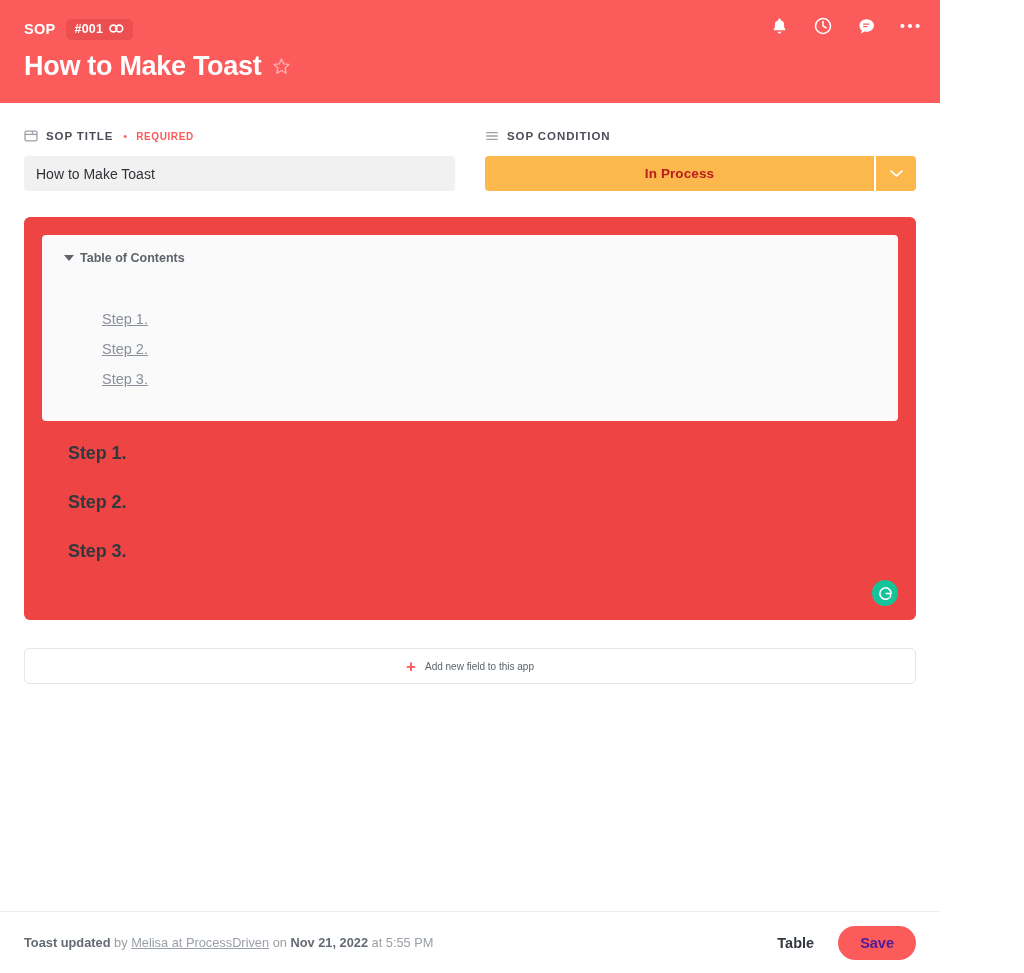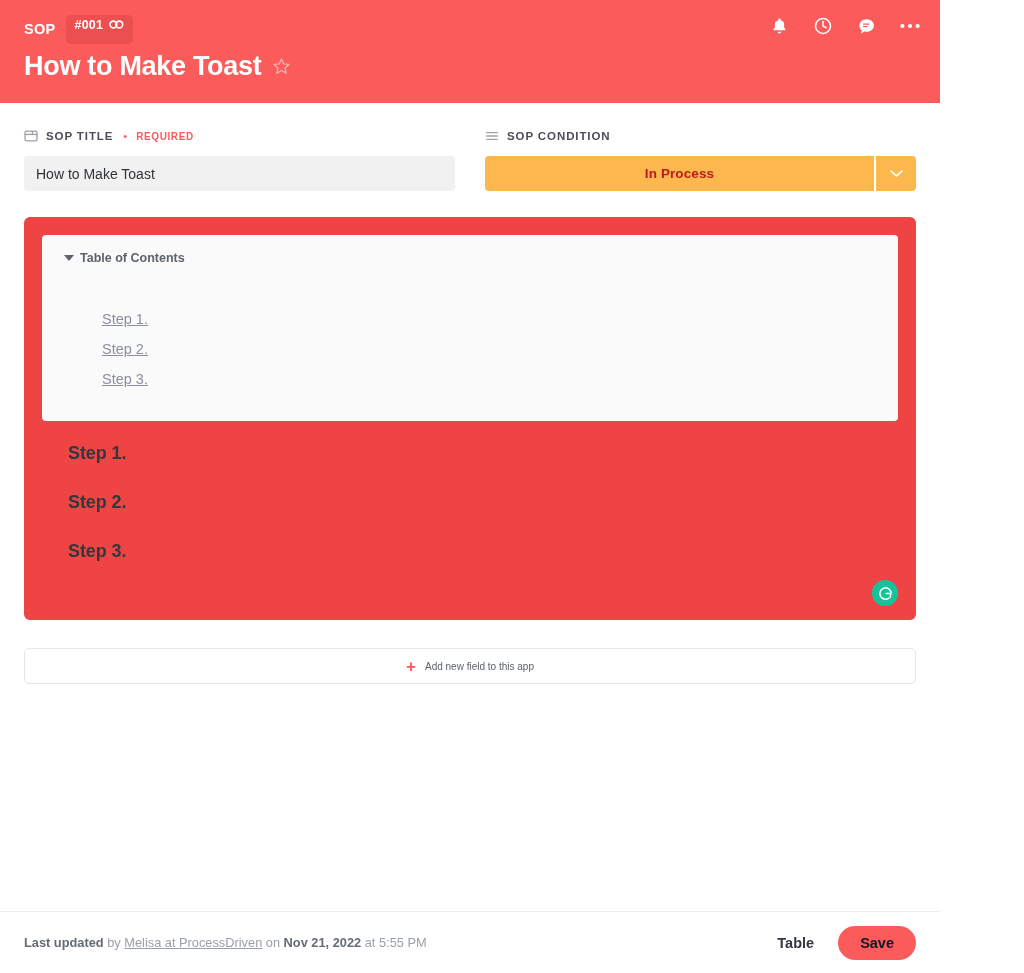--- a/index.html
+++ b/index.html
@@ -36,21 +36,21 @@
   }
   .sop-kicker {
     color: #ffffff;
     font-size: 14.5px;
     font-weight: bold;
     letter-spacing: 0.3px;
   }
   .id-pill {
     background: rgba(180, 35, 35, 0.22);
     border-radius: 5px;
-    padding: 3px 9px 12px 9px;
+    padding: 3px 9px 4px 9px;
     display: inline-flex;
     align-items: center;
     gap: 6px;
     color: #ffffff;
     font-size: 12.5px;
     font-weight: bold;
     letter-spacing: 0.2px;
     cursor: pointer;
   }
   .link-icon { display: inline-block; width: 15px; height: 11px; }
@@ -261,21 +261,21 @@
     font-size: 14.5px;
     font-weight: bold;
     color: #33383e;
     cursor: pointer;
     padding: 6px 4px;
   }
   .save-btn {
     background: #fb5b5b;
     border: none;
     border-radius: 18px;
-    color: #0f172a;
+    color: #4c1d95;
     font-family: "Liberation Sans", sans-serif;
     font-size: 14.5px;
     font-weight: bold;
     padding: 9px 22px;
     cursor: pointer;
   }
 </style>
 </head>
 <body>
 
@@ -405,21 +405,21 @@
     </div>
 
     <div class="add-field">
       <span class="add-plus">+</span>
       <span class="add-text">Add new field to this app</span>
     </div>
   </div>
 
   <div class="footer">
     <div class="updated">
-      <b>Last updated</b>
+      <b>Toast updated</b>
       <span>by</span>
       <span class="who">Melisa at ProcessDriven</span>
       <span>on</span>
       <b>Nov 21, 2022</b>
       <span>at</span>
       <span>5:55 PM</span>
     </div>
     <div class="footer-actions">
       <button class="cancel-btn">Table</button>
       <button class="save-btn">Save</button>

